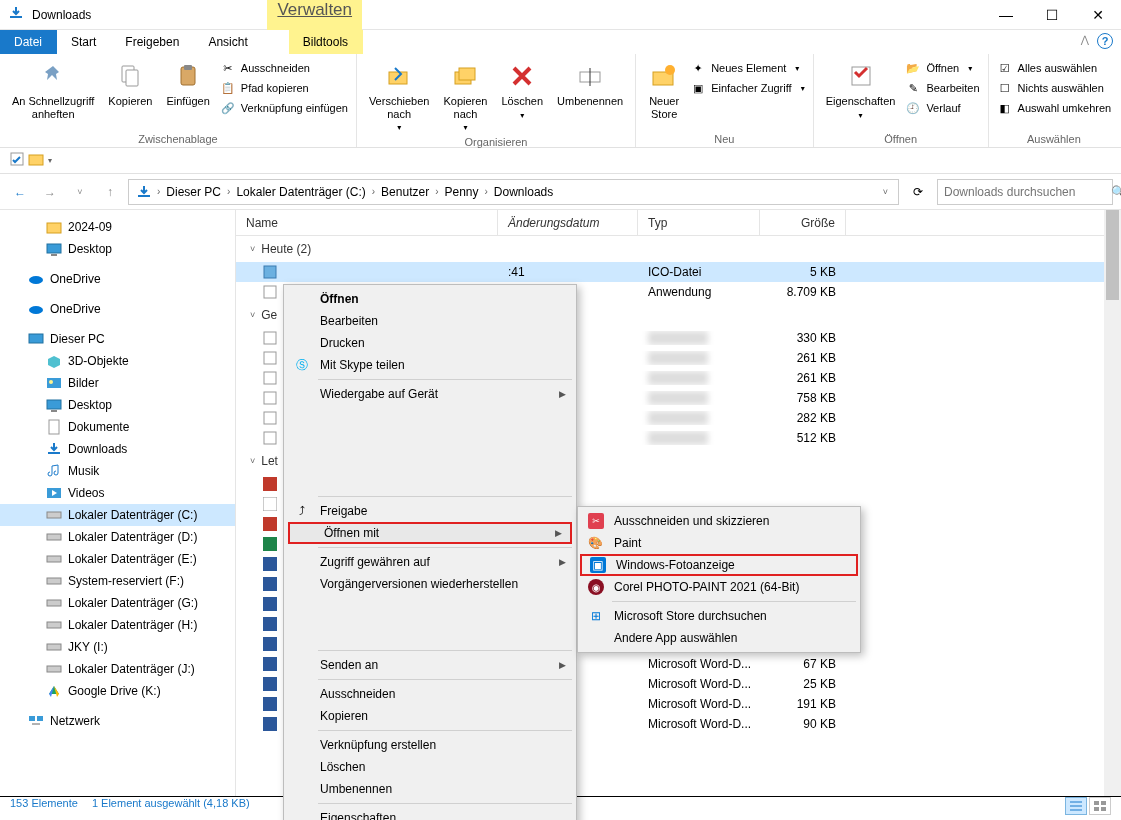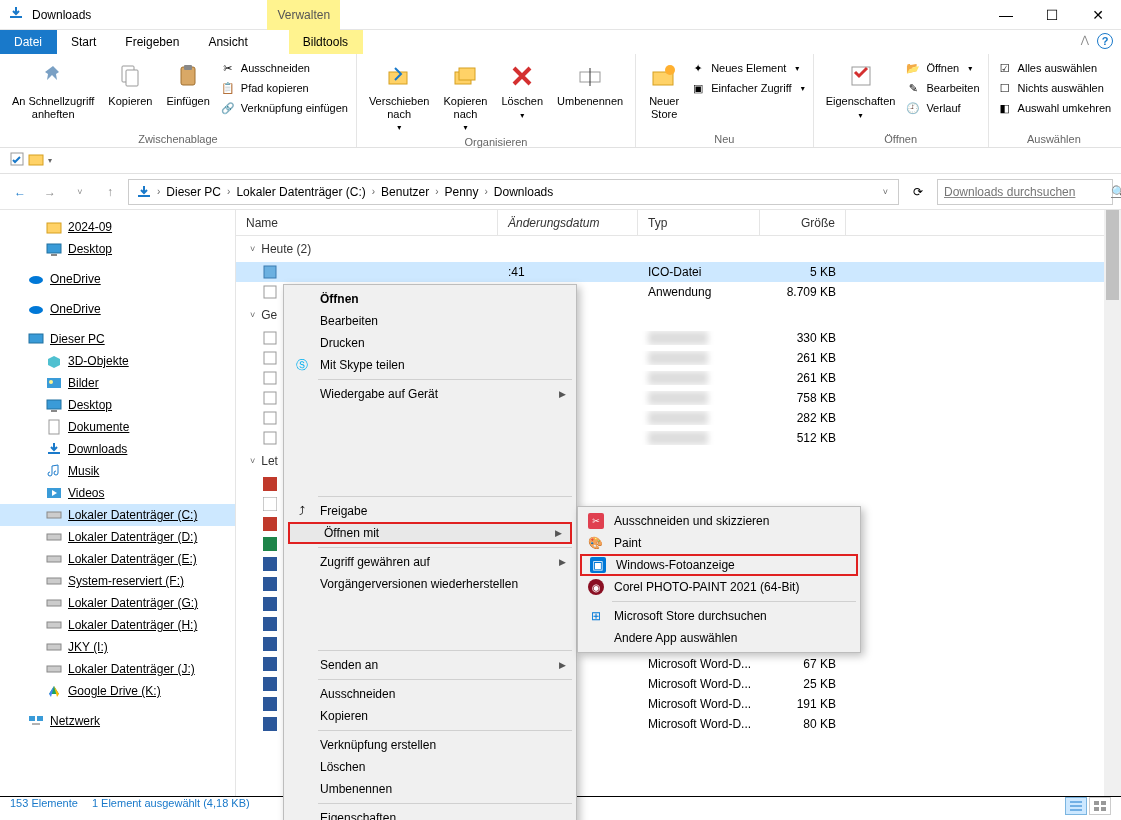--- a/index.html
+++ b/index.html
@@ -3,21 +3,21 @@
 <meta charset="utf-8">
 <style>
 * { box-sizing: border-box; margin: 0; padding: 0; font-family: "Segoe UI", Arial, sans-serif; }
 body { background: #fff; width: 1121px; height: 820px; overflow: hidden; position: relative; font-size: 12px; color: #000; }
 
 
 .titlebar { height: 30px; display: flex; align-items: center; border-bottom: 1px solid #e5e5e5; background: #fff; }
 .titlebar .icon { margin: 0 6px 0 8px; }
 .titlebar .title { font-size: 12px; flex: 0 0 auto; padding-left: 2px; }
 .titlebar .spacer { flex: 1; }
-.titlebar .verwalten-wrap { background: #fff38f; height: 30px; display: flex; flex-direction: column; align-items: center; justify-content: center; padding: 0 10px; margin-left: 176px; font-size: 12px; color: #555; }
+.titlebar .verwalten-wrap { background: #fff38f; height: 30px; display: flex; flex-direction: column; align-items: center; justify-content: flex-start; padding: 0 10px; margin-left: 176px; font-size: 17px; color: #555; text-decoration: underline; }
 .titlebar .winbtns { display: flex; }
 .titlebar .winbtns div { width: 46px; height: 30px; display: flex; align-items: center; justify-content: center; font-size: 14px; }
 
 
 .tabs { height: 24px; display: flex; align-items: stretch; background: #fff; position: relative; }
 .tab { padding: 3px 14px; font-size: 12px; border-right: 1px solid transparent; display: flex; align-items: center; }
 .tab.file { background: #1979ca; color: #fff; }
 .tab.bildtools { background: #fff38f; }
 .tabs .help { position: absolute; right: 8px; top: 3px; color: #1979ca; font-weight: bold; width: 16px; height: 16px; border: 1px solid #1979ca; border-radius: 50%; display: flex; align-items: center; justify-content: center; font-size: 11px; }
 .tabs .collapse { position: absolute; right: 32px; top: 4px; color: #888; font-size: 10px; }
@@ -37,27 +37,27 @@
 .quickrow { height: 26px; border-bottom: 1px solid #e1e1e1; display: flex; align-items: center; padding: 0 10px; gap: 4px; }
 
 
 .addressrow { height: 36px; display: flex; align-items: center; padding: 4px 8px; gap: 6px; border-bottom: 1px solid #e5e5e5; }
 .navbtn { width: 24px; height: 24px; display: flex; align-items: center; justify-content: center; color: #888; }
 .navbtn.active { color: #1979ca; }
 .breadcrumb { flex: 1; border: 1px solid #ccc; height: 26px; display: flex; align-items: center; padding: 0 4px; gap: 2px; font-size: 12px; }
 .breadcrumb .crumb { padding: 0 4px; display: flex; align-items: center; gap: 4px; }
 .breadcrumb .sep { color: #666; font-size: 10px; }
 .refresh { width: 26px; height: 26px; display: flex; align-items: center; justify-content: center; }
-.searchbox { width: 176px; border: 1px solid #ccc; height: 26px; display: flex; align-items: center; padding: 0 6px; color: #888; gap: 12px; text-decoration: underline; }
+.searchbox { width: 176px; border: 1px solid #ccc; height: 26px; display: flex; align-items: center; padding: 0 6px; color: #888; gap: 12px; }
 .searchbox input { border: none; outline: none; flex: 1; font-size: 12px; color: #555; }
 
 
 .main { display: flex; height: calc(820px - 30px - 24px - 94px - 26px - 36px - 24px); }
 .nav { width: 236px; border-right: 1px solid #e5e5e5; overflow-y: auto; padding: 6px 0; }
-.nav-item { display: flex; align-items: center; gap: 6px; height: 22px; padding: 0 8px 0 28px; font-size: 12px; text-decoration: underline; }
+.nav-item { display: flex; align-items: center; gap: 6px; height: 22px; padding: 0 8px 0 28px; font-size: 12px; }
 .nav-item.lvl1 { padding-left: 28px; }
 .nav-item.lvl2 { padding-left: 46px; }
 .nav-item.selected { background: #cde8ff; }
 .nav-item .nicon { width: 16px; height: 16px; display: flex; align-items: center; justify-content: center; }
 
 .content { flex: 1; position: relative; overflow: hidden; }
 .colheaders { height: 26px; border-bottom: 1px solid #e5e5e5; display: flex; align-items: center; font-size: 12px; color: #333; }
 .colheaders div { padding: 0 10px; border-right: 1px solid #e5e5e5; height: 100%; display: flex; align-items: center; }
 .col-name { width: 262px; }
 .col-date { width: 140px; font-style: italic; }
@@ -799,21 +799,21 @@
         <div class="file-row">
           <div class="fn">
             <span class="ficon">
               <svg width="14" height="14">
                 <rect width="14" height="14" fill="#2b579a"></rect>
               </svg>
             </span>
           </div>
           <div class="fd">:28</div>
           <div class="ft">Microsoft Word-D...</div>
-          <div class="fs">80 KB</div>
+          <div class="fs">90 KB</div>
         </div>
       </div>
 
     <div class="scrollbar-v">
       <div class="thumb" style="top:0;height:90px"></div>
     </div>
   </div>
 </div>
 
 <div class="statusbar">

